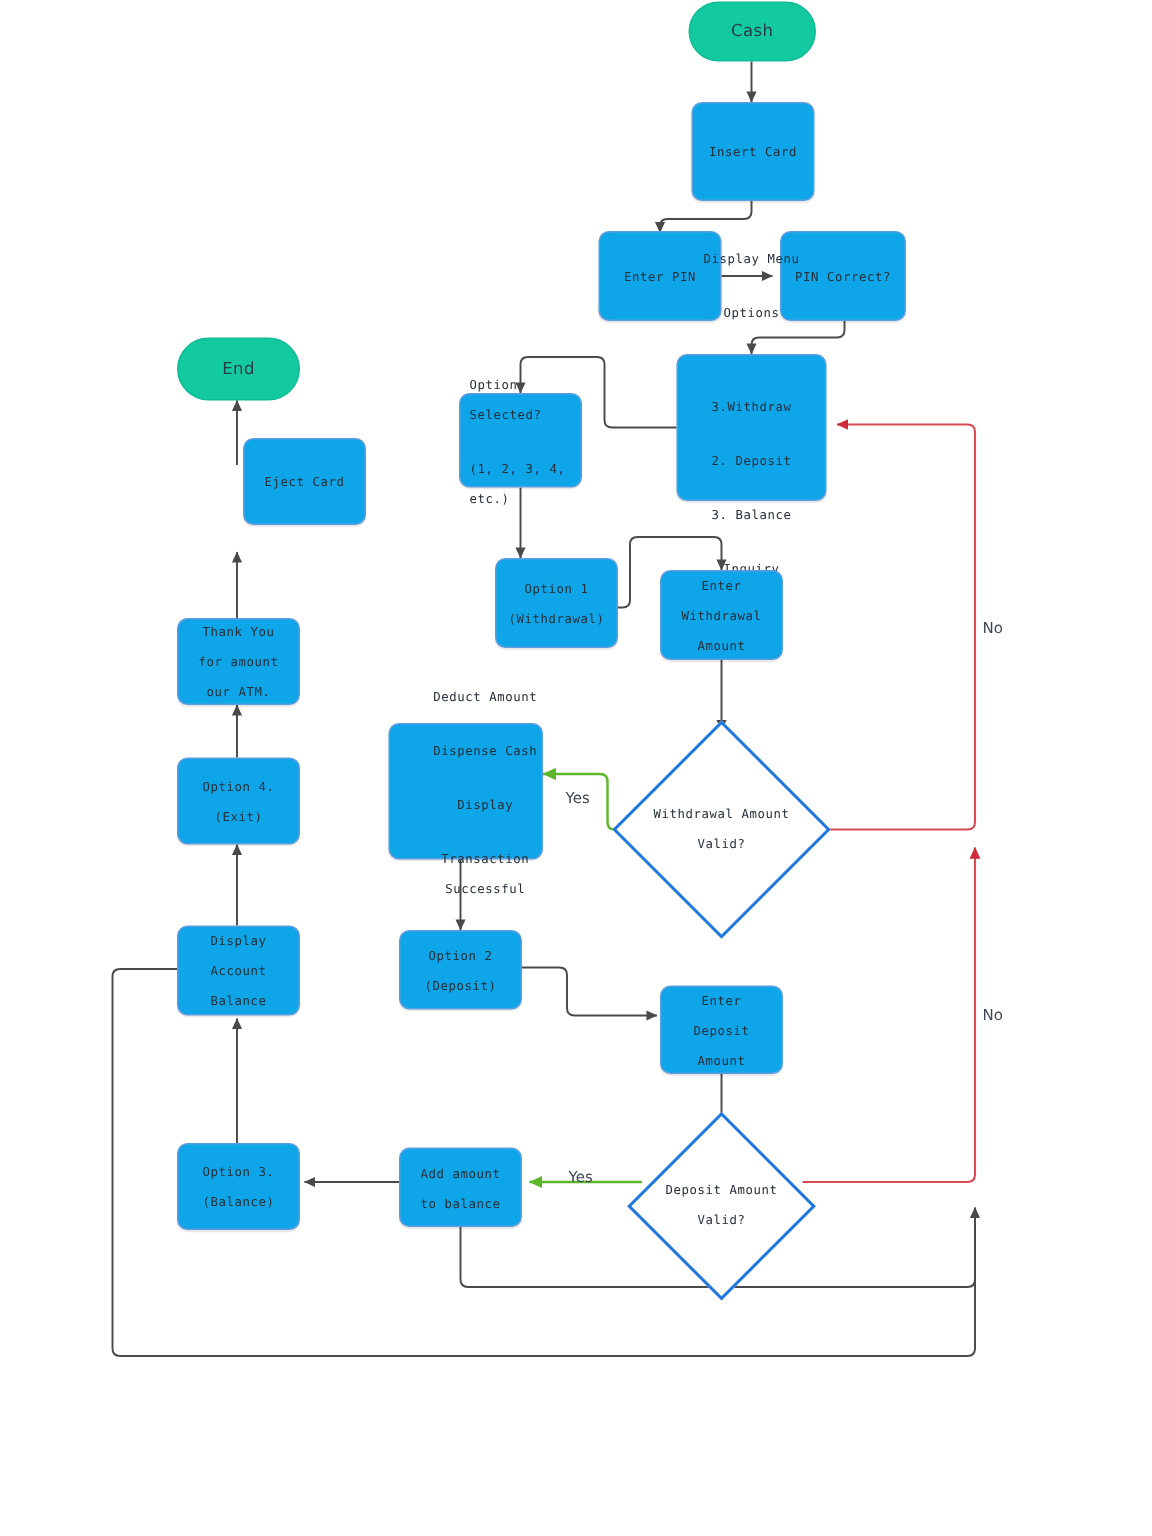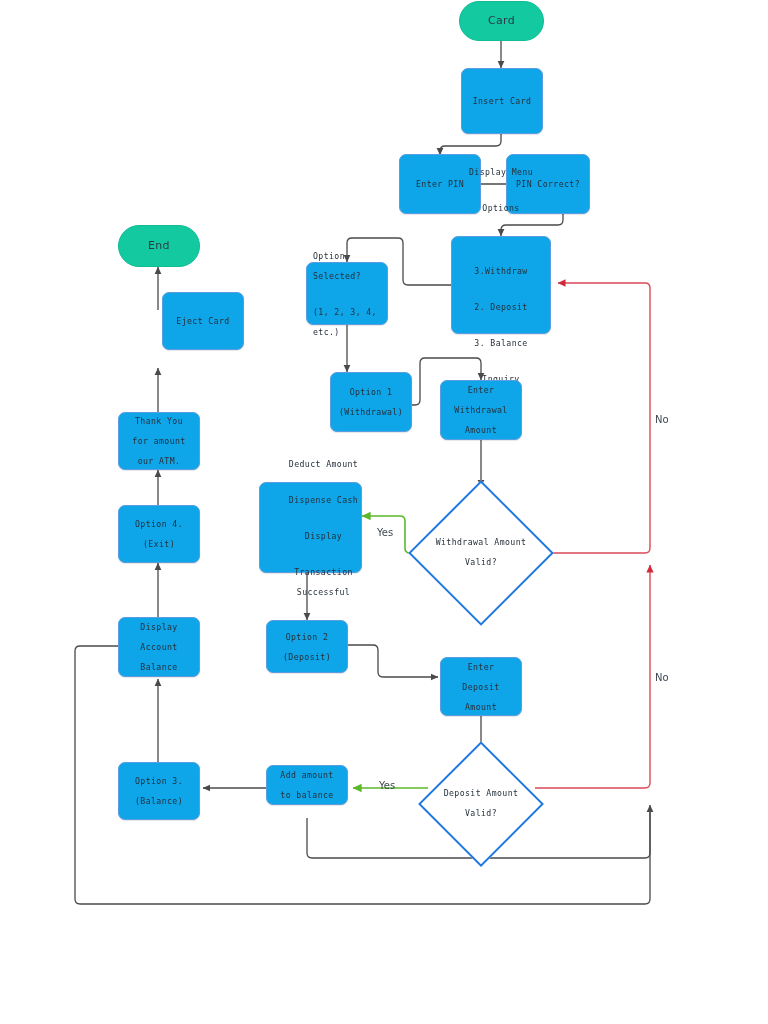--- a/index.html
+++ b/index.html
@@ -163,32 +163,32 @@
       <path d="M428,788 L353,788" marker-end="url(#ah-green)"></path>
     </g>
 
     <g stroke="#d94a57" stroke-width="1.4" fill="none">
       <path d="M546,553 L645,553 Q650,553 650,548 L650,288 Q650,283 645,283 L558,283" marker-end="url(#ah-red)"></path>
       <path d="M535,788 L645,788 Q650,788 650,783 L650,565" marker-end="url(#ah-red)"></path>
     </g>
   </svg>
 
   <div class="node terminal" style="left:459px; top:1px; width:85px; height:40px;">
-    <span>Card</span>
+    <span>Cash</span>
   </div>
 
   <div class="node process" style="left:461px; top:68px; width:82px; height:66px;">
     <span>Insert Card</span>
   </div>
 
   <div class="node process" style="left:399px; top:154px; width:82px; height:60px;">
     <span>Enter PIN</span>
   </div>
 
-  <div class="node process" style="left:506px; top:154px; width:84px; height:60px;">
+  <div class="node process" style="left:520px; top:154px; width:84px; height:60px;">
     <span>PIN Correct?</span>
   </div>
 
   <div class="node process" style="left:451px; top:236px; width:100px; height:98px; align-items:center;">
     <span class="menu-block">
       <span class="menu-head">
         <span class="ml-line">Display Menu</span>
         <span class="ml-line">Options</span>
       </span>
       <span class="menu-list">
@@ -263,21 +263,21 @@
   </div>
 
   <div class="node decision" style="left:421px; top:744px; width:120px; height:120px;">
     <span class="diamond-shape"></span>
     <span class="dtext">
       <span class="stk-line">Deposit Amount</span>
       <span class="stk-line">Valid?</span>
     </span>
   </div>
 
-  <div class="node process" style="left:266px; top:765px; width:82px; height:40px;">
+  <div class="node process" style="left:266px; top:765px; width:82px; height:53px;">
     <span class="stacked">
       <span class="stk-line">Add amount</span>
       <span class="stk-line">to balance</span>
     </span>
   </div>
 
   <div class="node process" style="left:118px; top:762px; width:82px; height:58px;">
     <span class="stacked">
       <span class="stk-line">Option 3.</span>
       <span class="stk-line">(Balance)</span>

